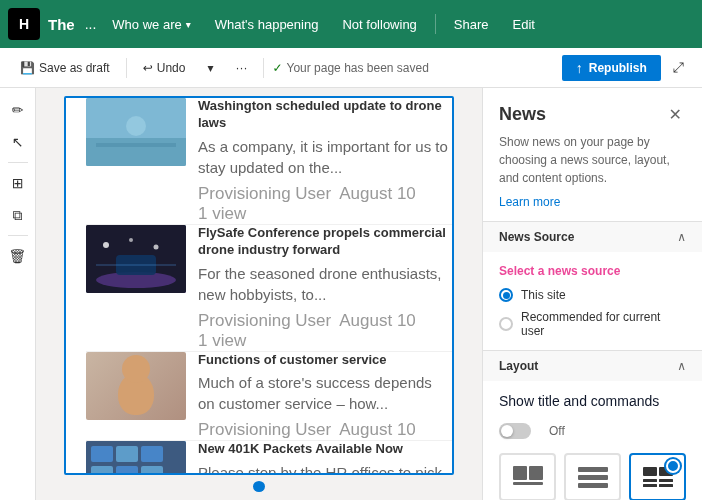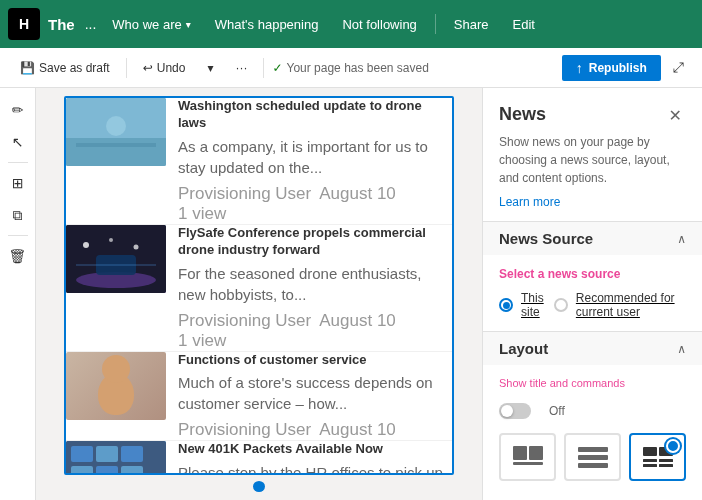--- a/index.html
+++ b/index.html
@@ -111,20 +111,21 @@
       width: 390px;
       border: 2px solid #0078d4;
       border-radius: 2px;
       overflow: hidden;
     }
     .news-item {
       display: flex;
       gap: 12px;
       border-bottom: 1px solid #f0f0f0;
       align-items: flex-start;
+      margin-left: 20px;
     }
     .news-item:last-child { border-bottom: none; }
     .news-thumb {
       width: 100px; height: 68px;
       flex-shrink: 0;
       border-radius: 2px;
       overflow: hidden;
     }
     .news-thumb-1 {
       background: linear-gradient(135deg, #7eb8d4 0%, #5a9ab5 40%, #8fa8b8 100%);
@@ -166,21 +167,21 @@
     
     .right-panel {
       width: 220px;
       background: #fff;
       border-left: 1px solid #e0e0e0;
       overflow-y: auto;
       flex-shrink: 0;
     }
     .panel-header {
       display: flex;
-      align-items: flex-end;
+      align-items: center;
       justify-content: space-between;
       padding: 16px 16px 8px;
     }
     .panel-title {
       font-size: 18px; font-weight: 600; color: #333;
     }
     .panel-close {
       font-size: 16px; color: #666; cursor: pointer; padding: 0 4px;
     }
     .panel-desc {
@@ -193,29 +194,29 @@
     }
     .panel-section-header {
       display: flex;
       align-items: center;
       justify-content: space-between;
       padding: 8px 16px;
       border-top: 1px solid #e0e0e0;
       background: #f8f8f8;
     }
     .panel-section-title {
-      font-size: 15px; font-weight: 600; color: #333;
+      font-size: 12px; font-weight: 600; color: #333;
     }
     .panel-chevron { font-size: 12px; color: #666; }
     .panel-section-body { padding: 12px 16px; }
     .panel-sub-label {
       font-size: 12px; color: #ec4899; font-weight: 700;
       margin-bottom: 10px;
     }
-    .radio-group { display: flex; flex-direction: row; gap: 8px; text-decoration: underline; }
+    .radio-group { display: flex; flex-direction: column; gap: 8px; }
     .radio-item {
       display: flex; align-items: center; gap: 8px;
       font-size: 12px; color: #333; cursor: pointer;
     }
     .radio-circle {
       width: 14px; height: 14px;
       border-radius: 50%;
       border: 2px solid #ccc;
       flex-shrink: 0;
       display: flex; align-items: center; justify-content: center;
@@ -228,21 +229,21 @@
       background: #0078d4;
       border-radius: 50%;
     }
 
     
     .layout-section-body { padding: 12px 16px; }
     .show-title-row {
       display: flex; align-items: center; justify-content: space-between;
       margin-bottom: 14px;
     }
-    .show-title-label { font-size: 11px; color: #ec4899; }
+    .show-title-label { font-size: 14px; color: #0f172a; }
     .toggle-container { display: flex; align-items: center; gap: 18px; }
     .toggle {
       width: 32px; height: 16px;
       background: #ccc;
       border-radius: 8px;
       position: relative;
       cursor: pointer;
     }
     .toggle-thumb {
       width: 12px; height: 12px;

